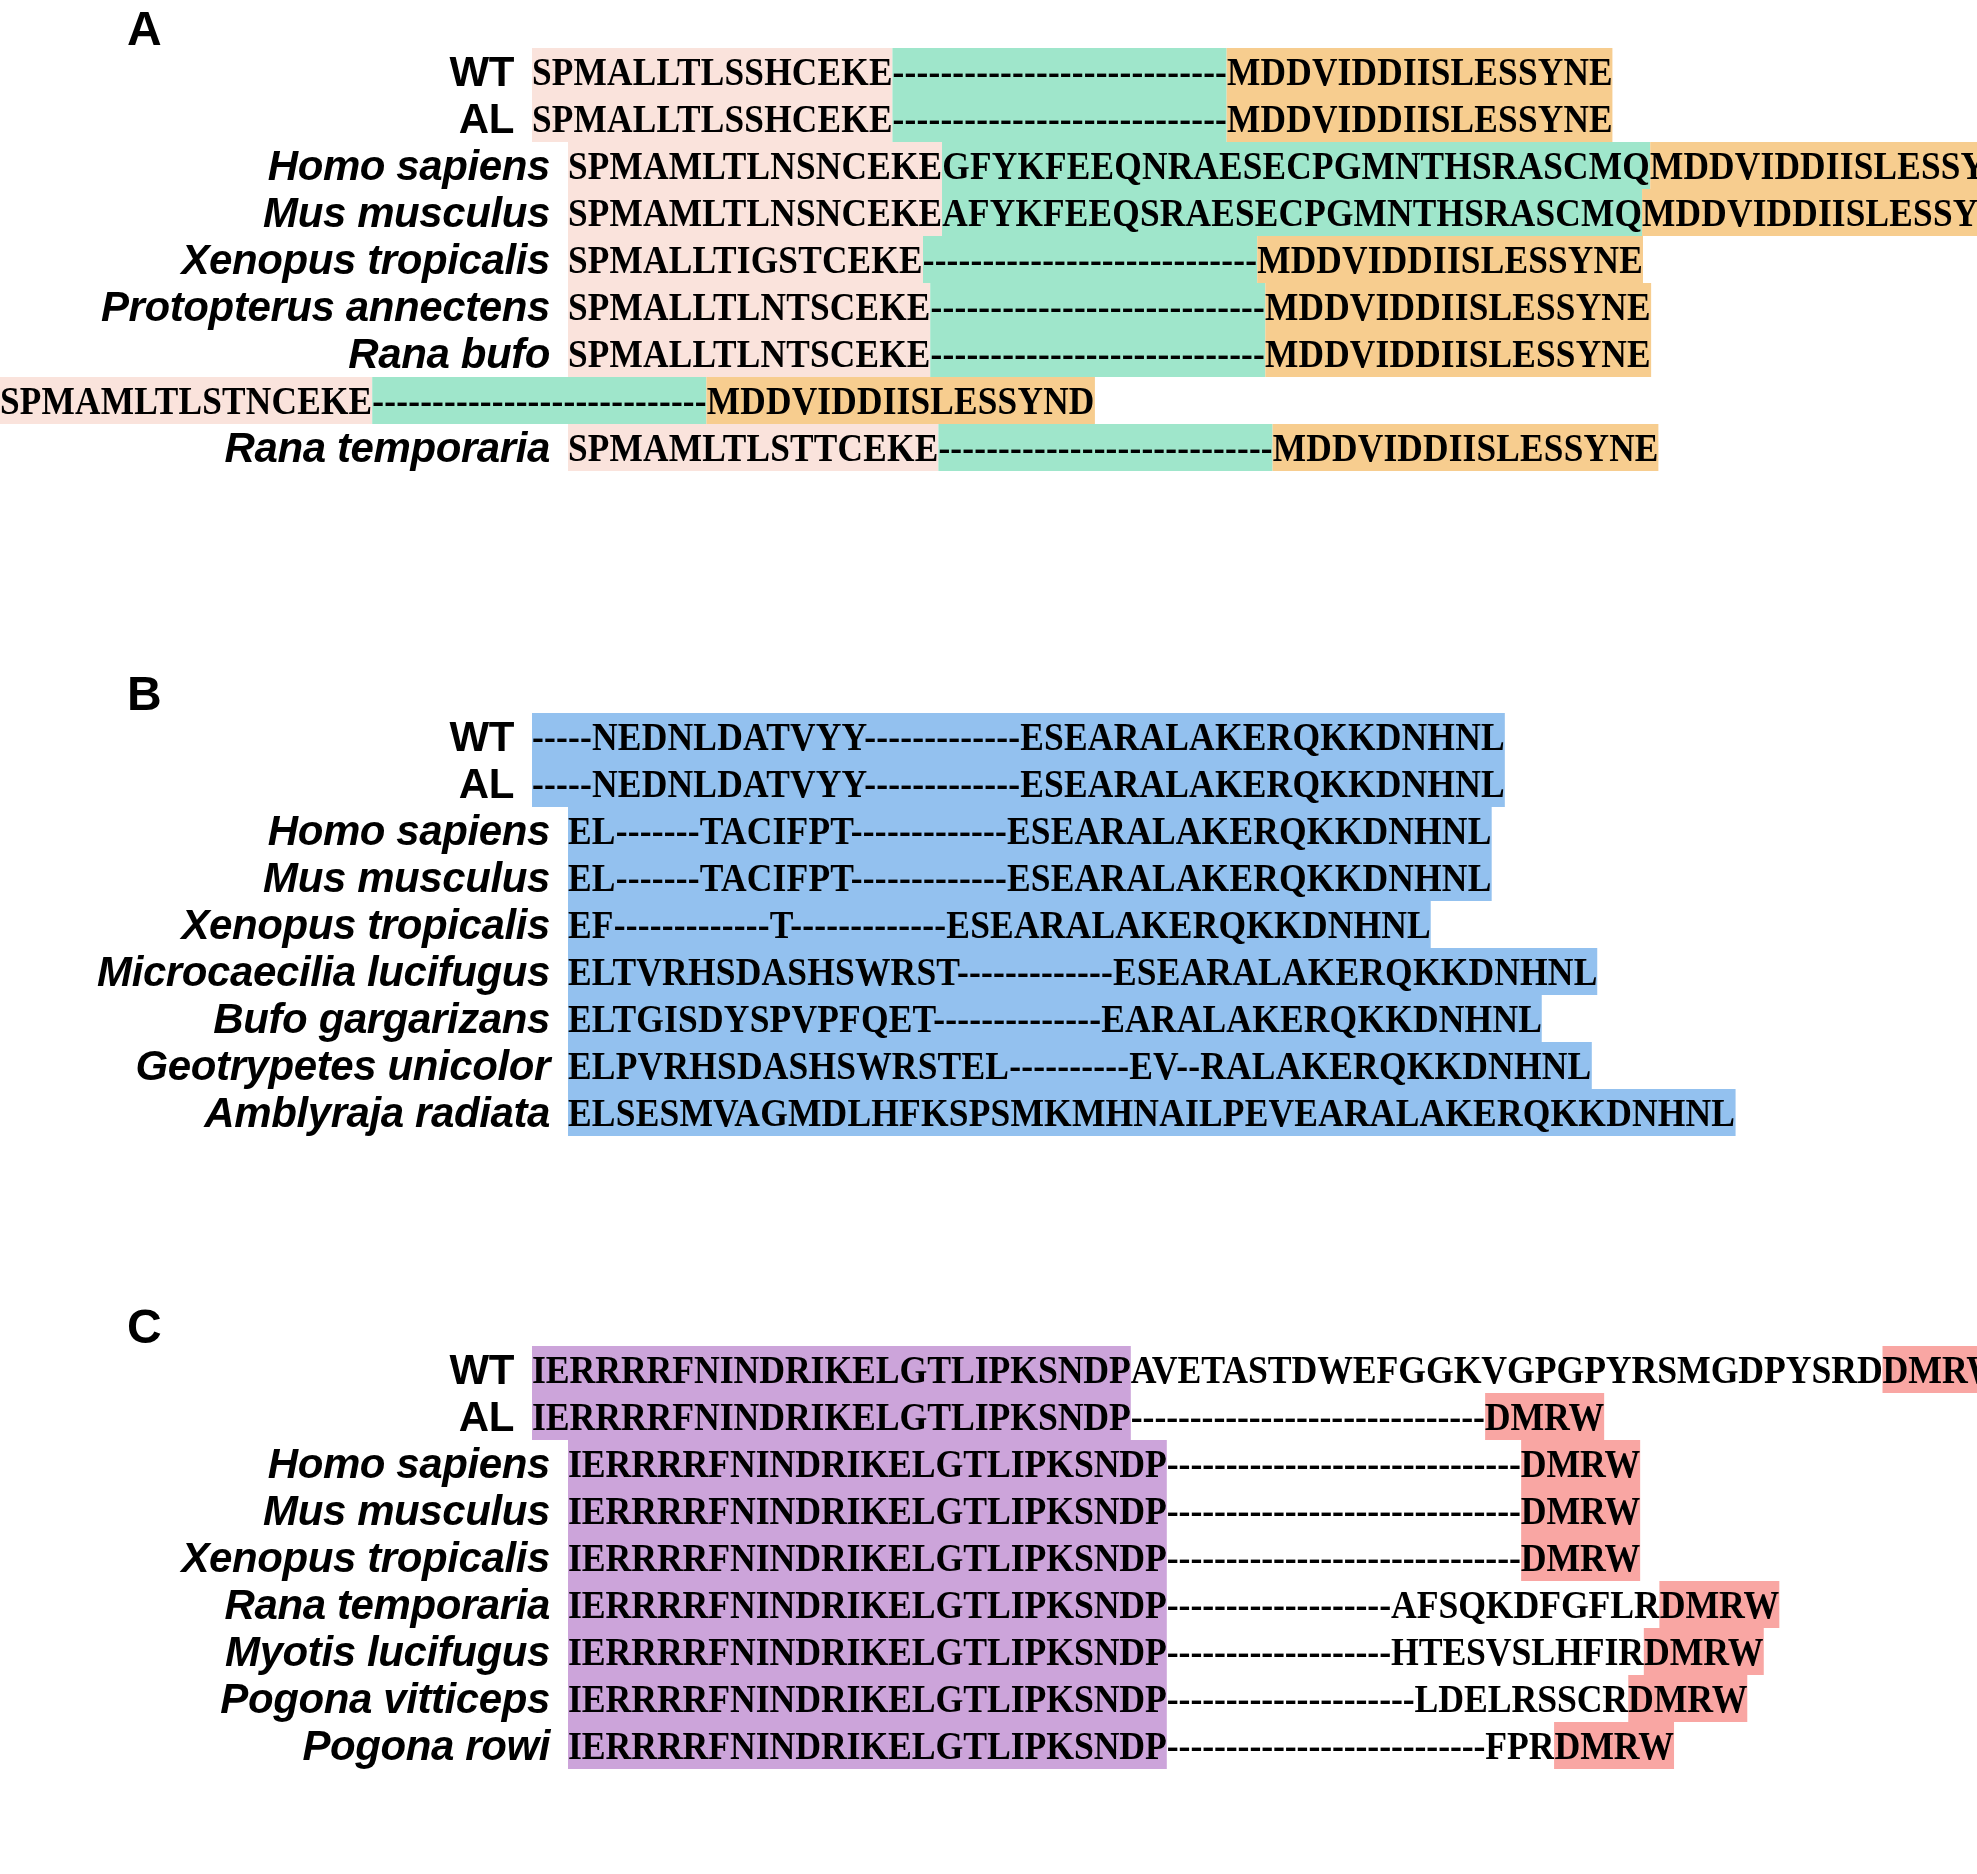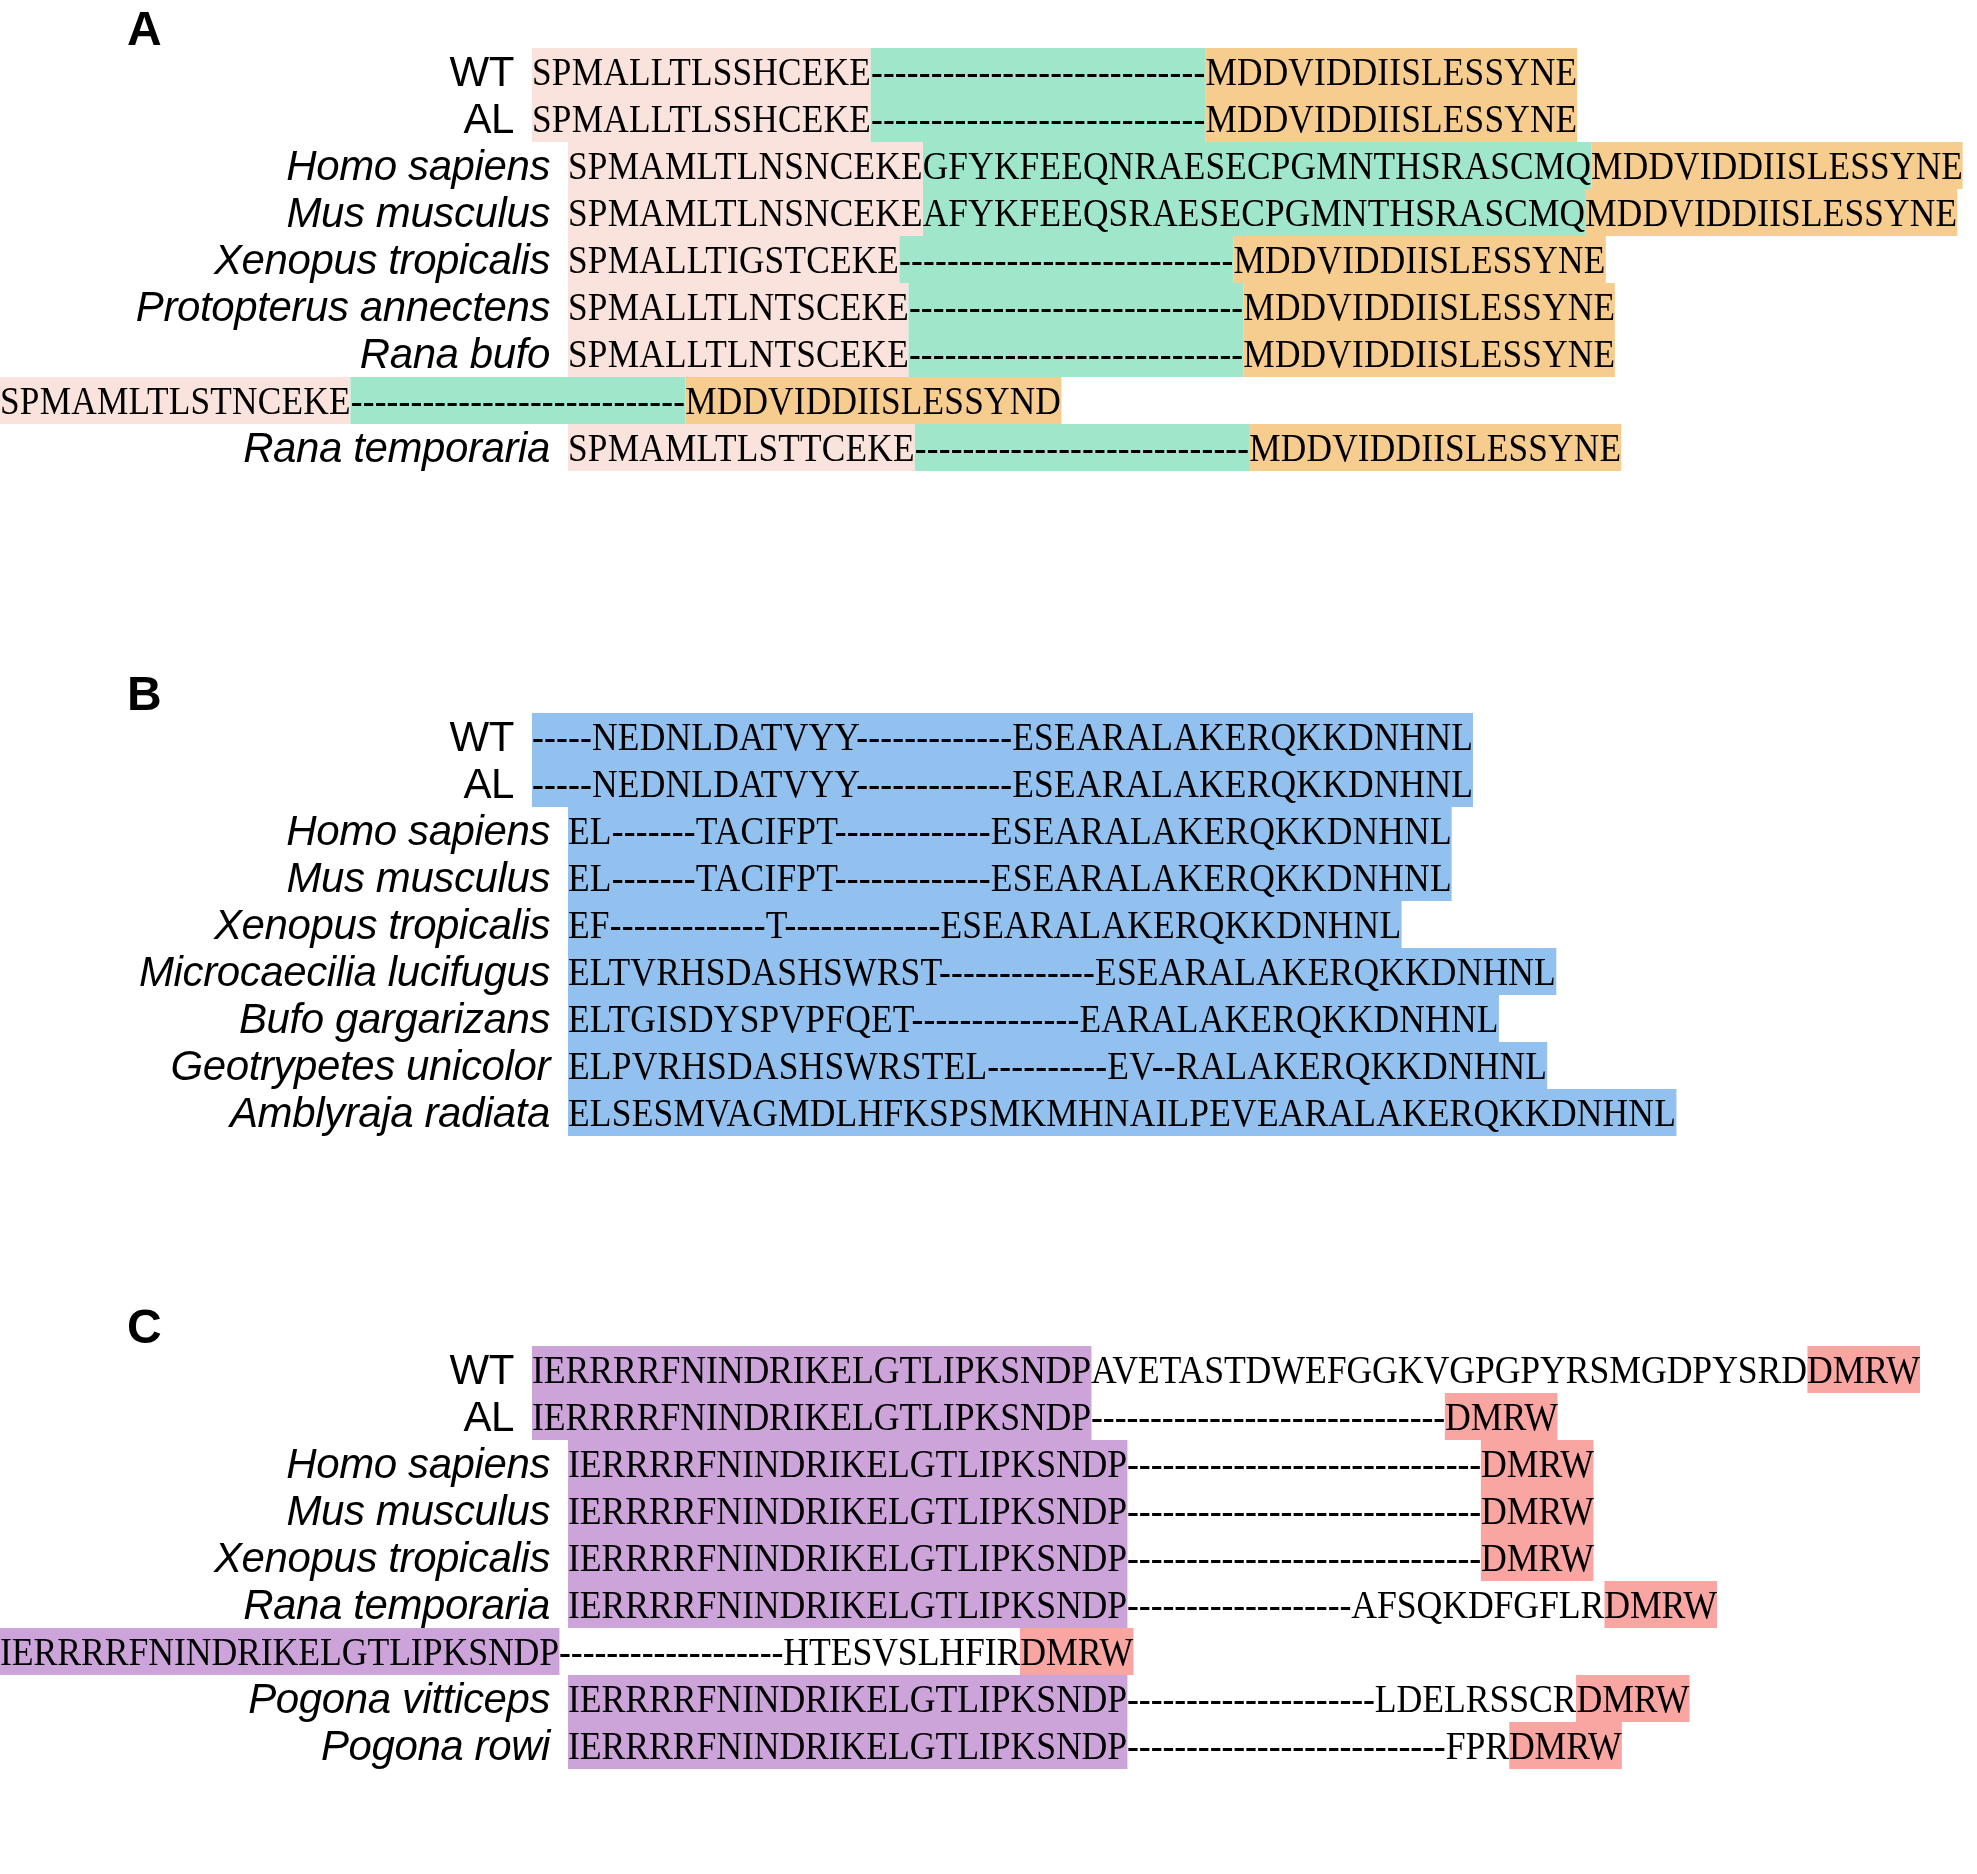--- a/index.html
+++ b/index.html
@@ -32,20 +32,21 @@
     position: absolute;
     font-family: "Liberation Sans", sans-serif;
     font-weight: bold;
     font-size: 48px;
     line-height: 1;
     color: #000;
   }
 
   .rows {
     position: relative;
+    font-weight: bold;
   }
 
   .row {
     display: flex;
     align-items: center;
     height: 47px;
   }
 
   .label {
     width: 532px;
@@ -322,20 +323,21 @@
       <div class="row">
         <div class="label italic">Rana temporaria</div>
         <div class="seq" style="transform-origin: left center; transform: scaleX(0.91559); width: 1536px; flex: 0 0 1536px;">
           <span class="seg hl-purple">IERRRRFNINDRIKELGTLIPKSNDP</span>
           <span class="seg hl-none">-------------------AFSQKDFGFLR</span>
           <span class="seg hl-red">DMRW</span>
         </div>
       </div>
 
       <div class="row">
+        <div class="label italic">Myotis lucifugus</div>
         <div class="seq" style="transform-origin: left center; transform: scaleX(0.91559); width: 1536px; flex: 0 0 1536px;">
           <span class="seg hl-purple">IERRRRFNINDRIKELGTLIPKSNDP</span>
           <span class="seg hl-none">-------------------HTESVSLHFIR</span>
           <span class="seg hl-red">DMRW</span>
         </div>
       </div>
 
       <div class="row">
         <div class="label italic">Pogona vitticeps</div>
         <div class="seq" style="transform-origin: left center; transform: scaleX(0.91559); width: 1536px; flex: 0 0 1536px;">

